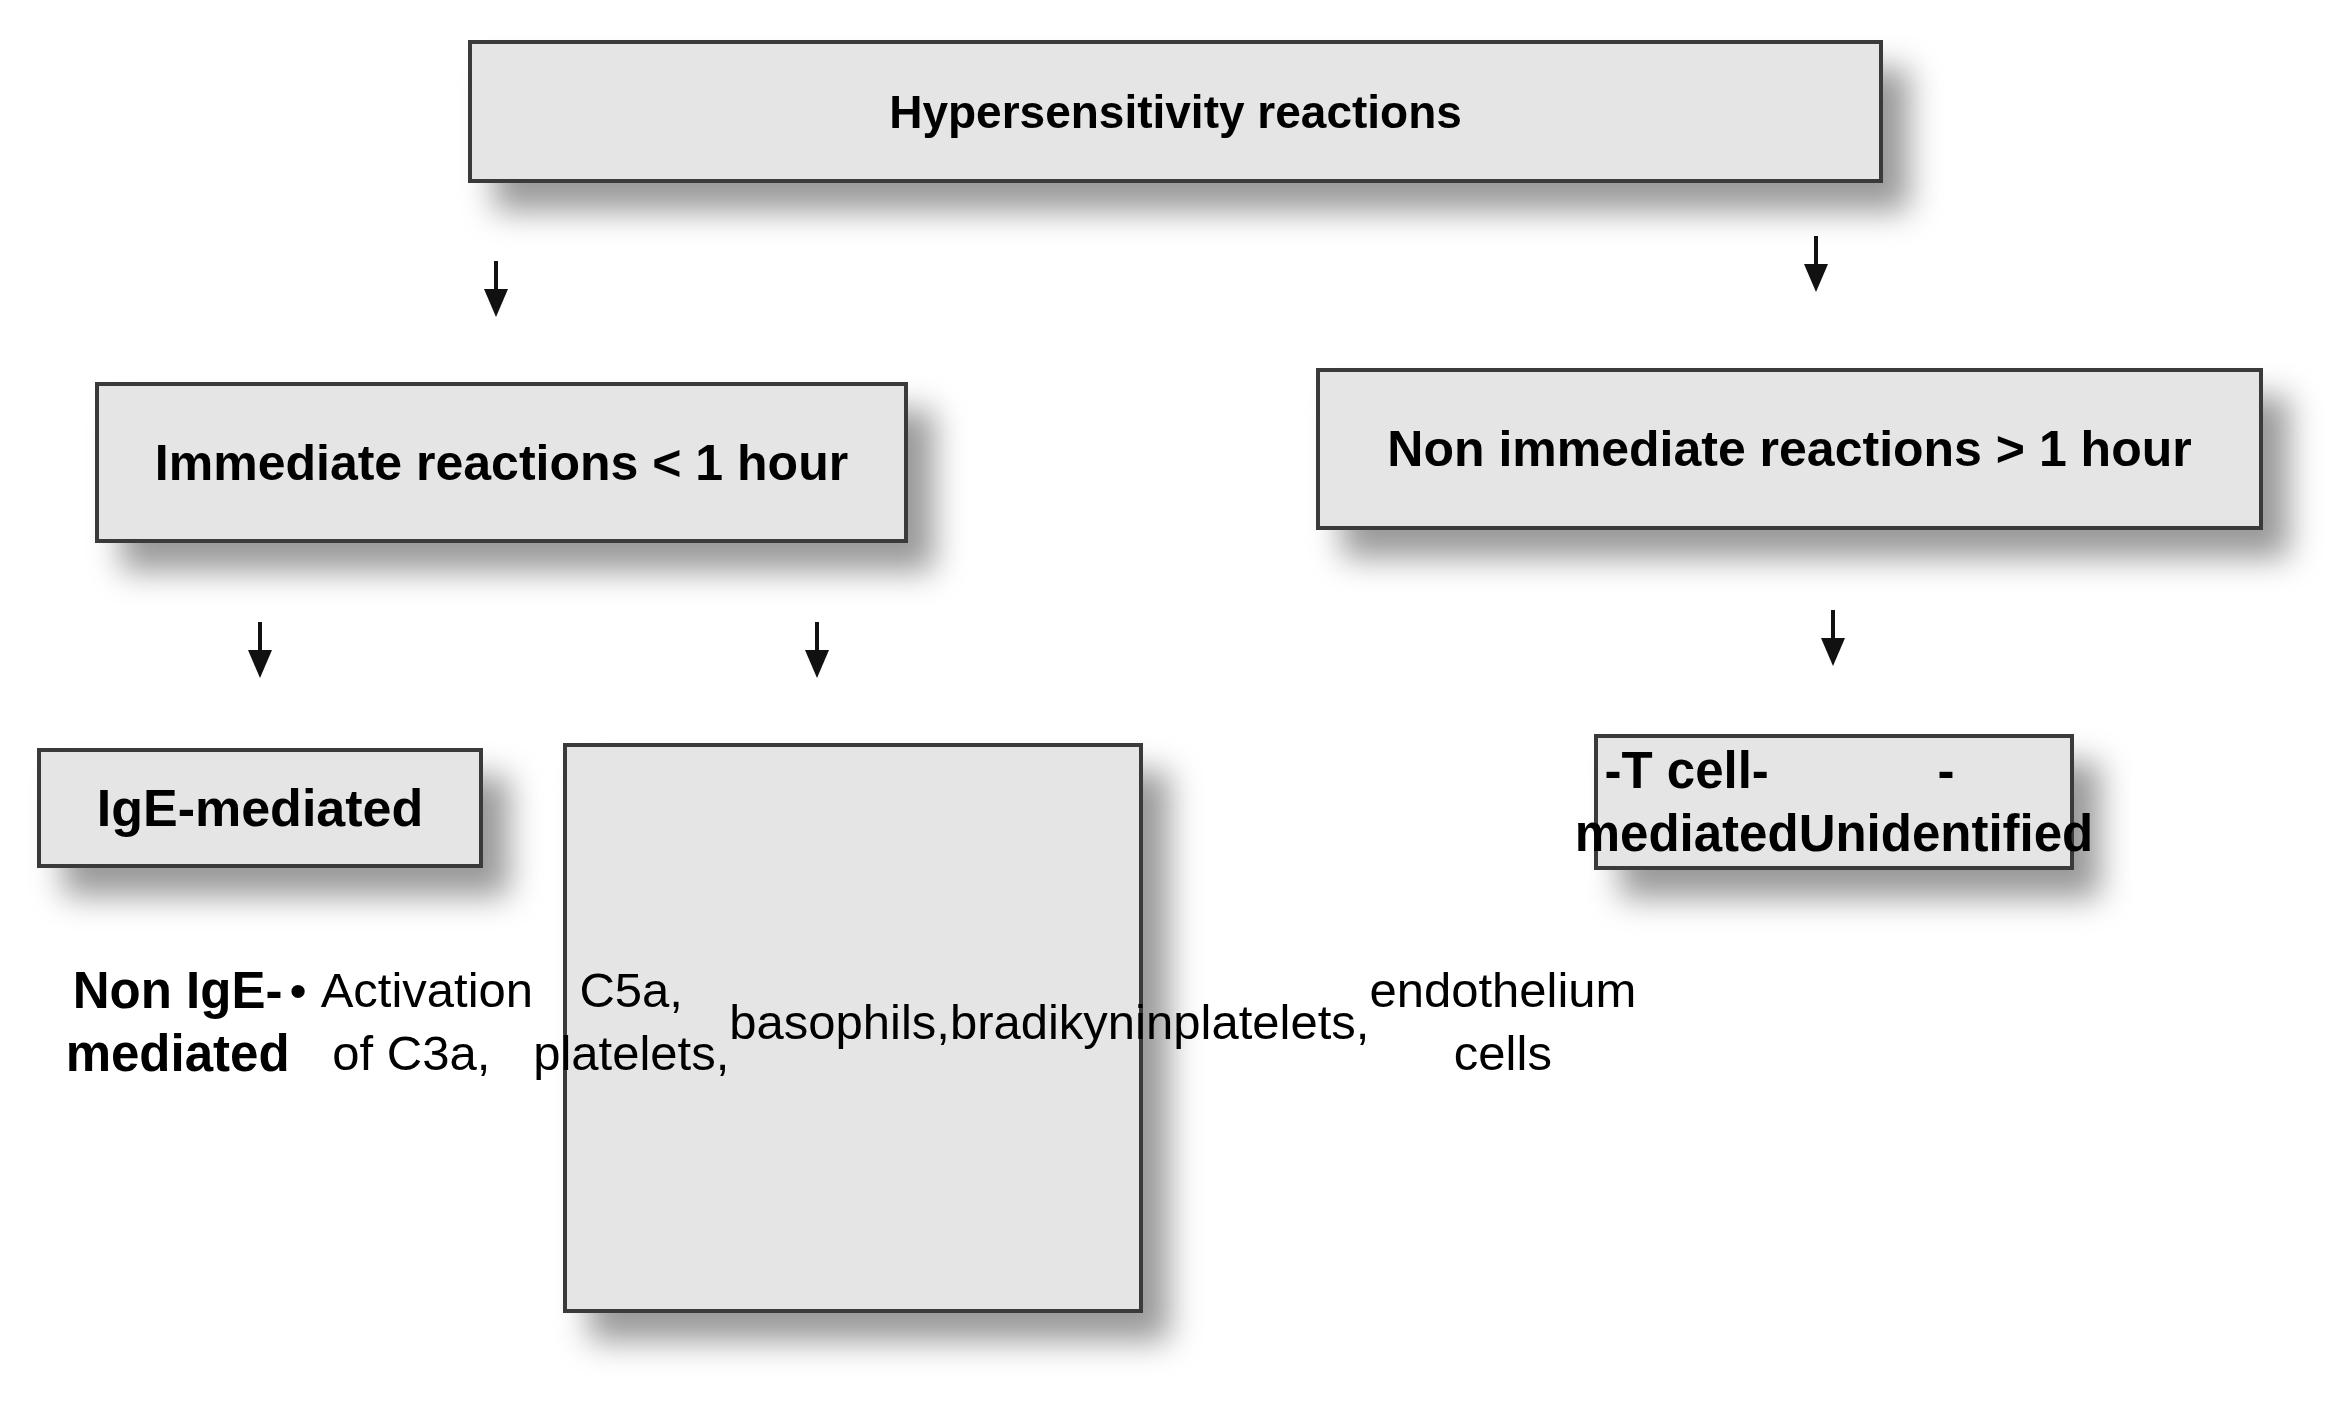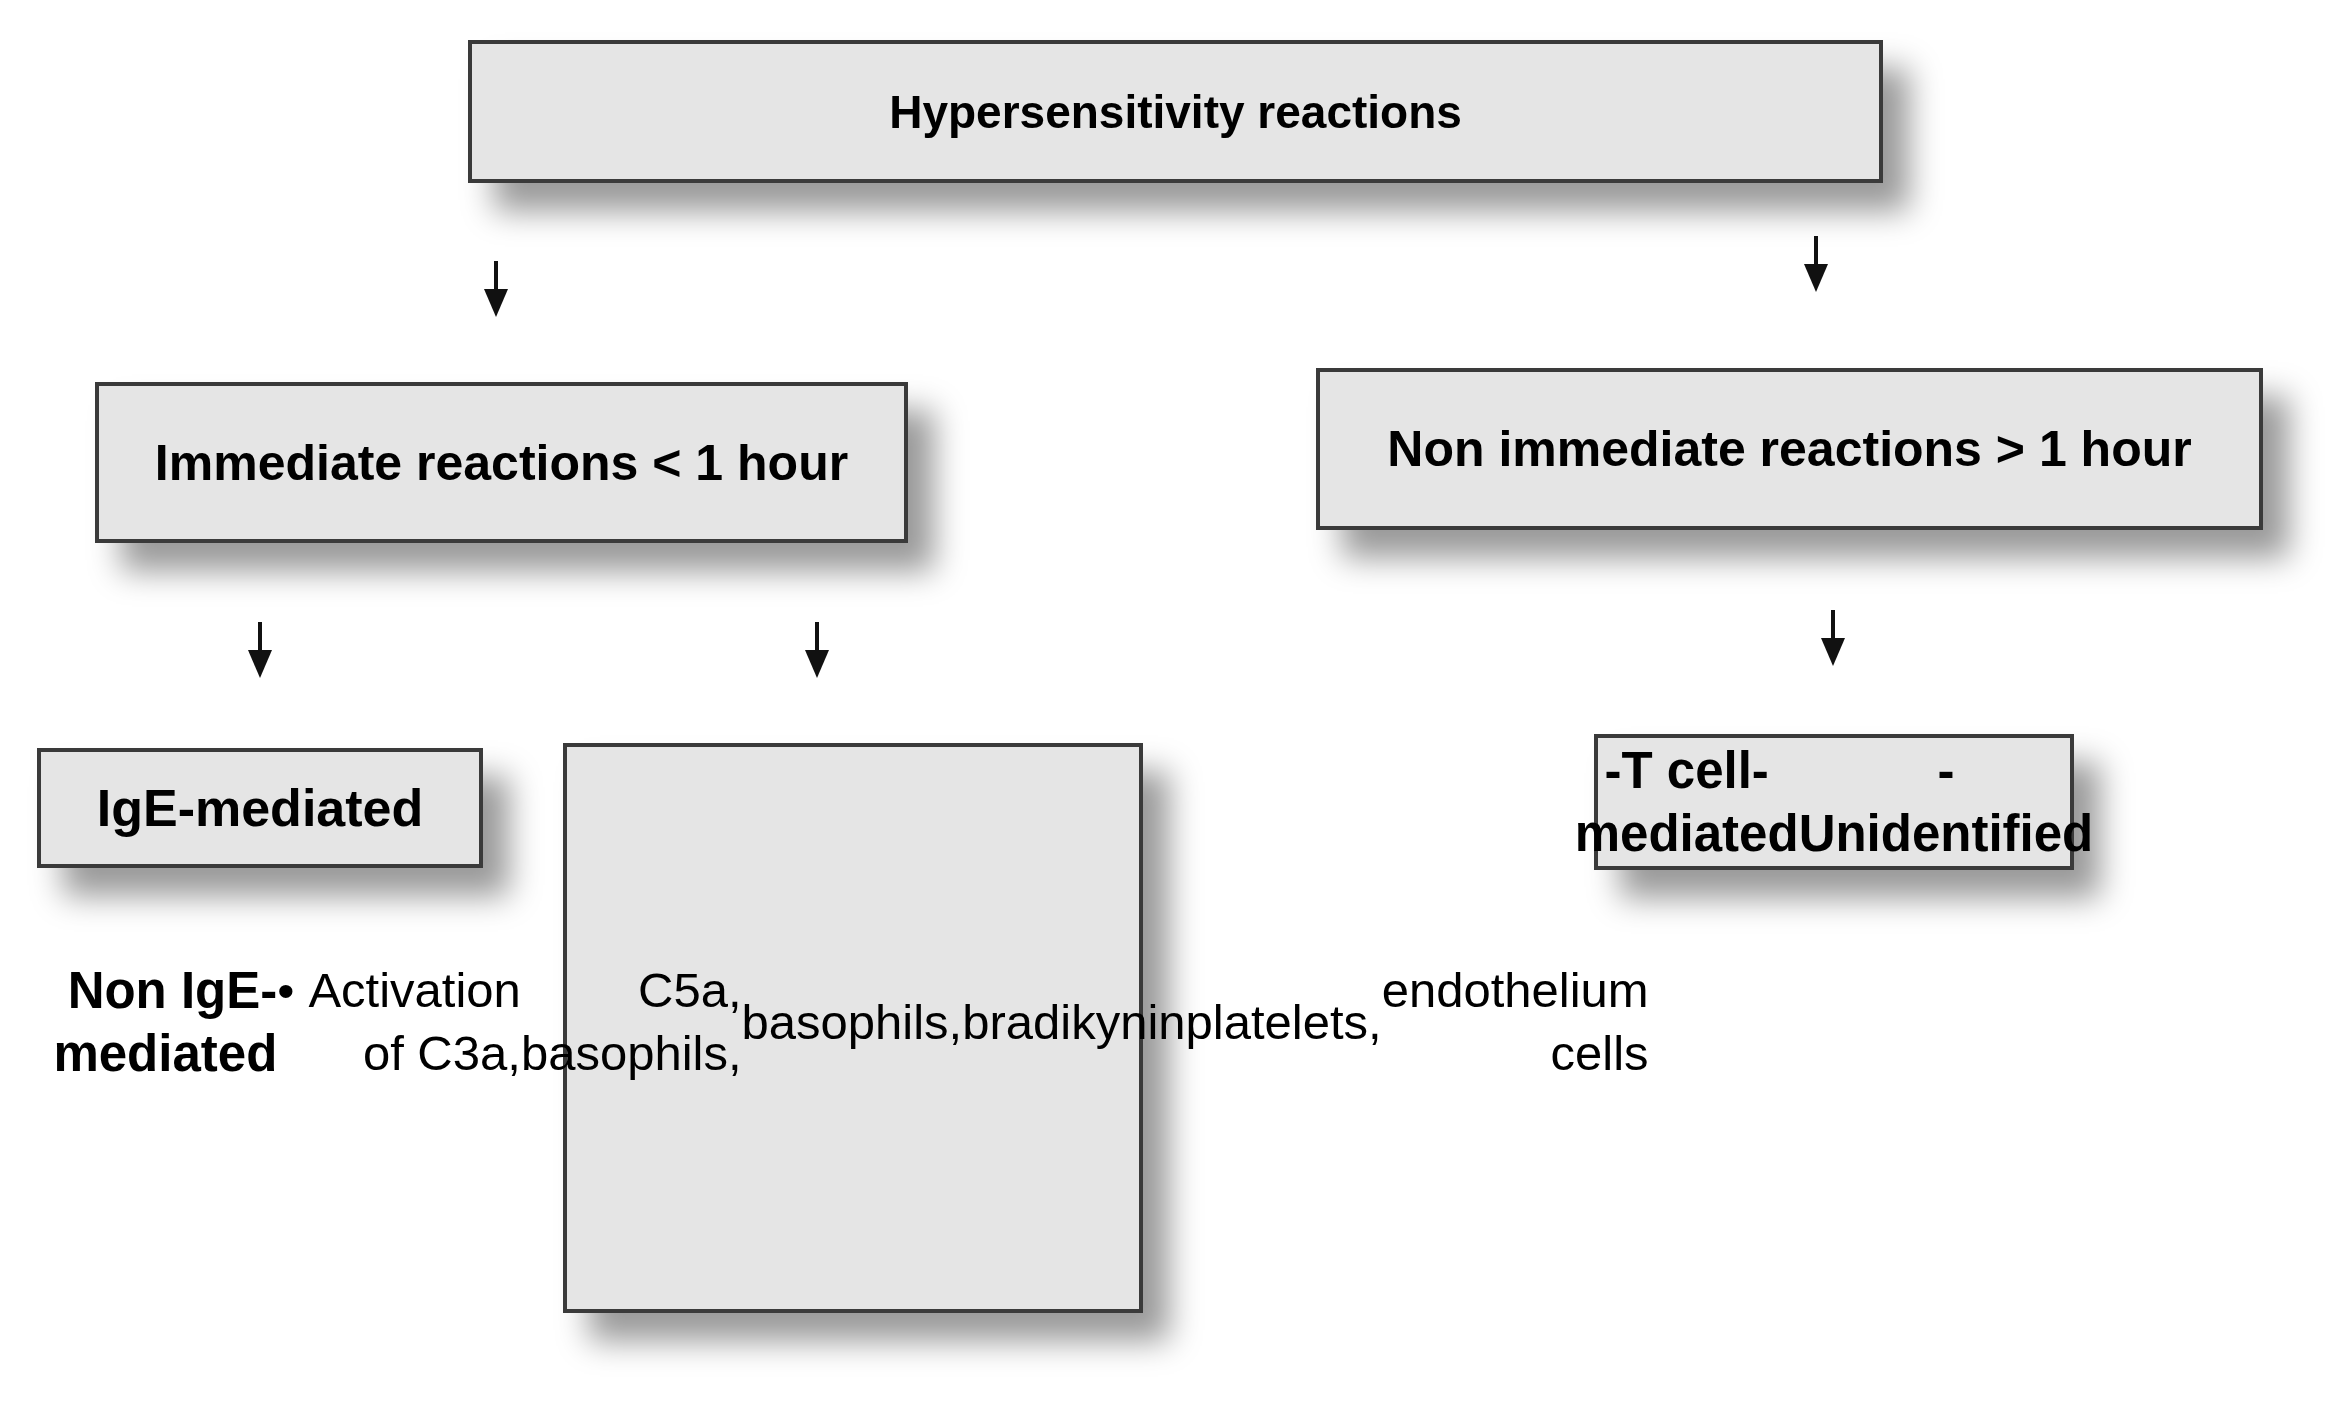--- a/index.html
+++ b/index.html
@@ -46,21 +46,20 @@
     font-size: 50px; font-weight: bold; white-space: nowrap;
   }
   #ige-box {
     left: 37px; top: 748px; width: 446px; height: 120px;
     font-size: 52px; font-weight: bold; justify-content: center;
   }
   #non-ige-box {
     left: 563px; top: 743px; width: 580px; height: 570px;
     font-size: 49px; line-height: 63px;
     padding: 12px 8px 24px 4px;
-    text-align: right;
   }
   #non-ige-box .box-title {
     font-weight: bold;
     font-size: 51px;
   }
   #non-ige-box .bullet-glyph {
     margin-right: 14px;
   }
   #t-cell-box {
     left: 1594px; top: 734px; width: 480px; height: 136px;
@@ -122,21 +121,21 @@
 
   <div class="node" id="ige-box">
     <span>IgE-mediated</span>
   </div>
 
   <div class="node column" id="non-ige-box">
     <div class="box-title">Non IgE-mediated</div>
     <div>
       <span class="bullet-glyph">•</span><span>Activation of C3a,</span>
     </div>
-    <div>C5a, basophils,</div>
+    <div>C5a, platelets,</div>
     <div>basophils,</div>
     <div>bradikynin</div>
     <div>platelets,</div>
     <div>endothelium cells</div>
   </div>
 
   <div class="node column" id="t-cell-box">
     <div>-T cell-mediated</div>
     <div>-Unidentified</div>
   </div>

